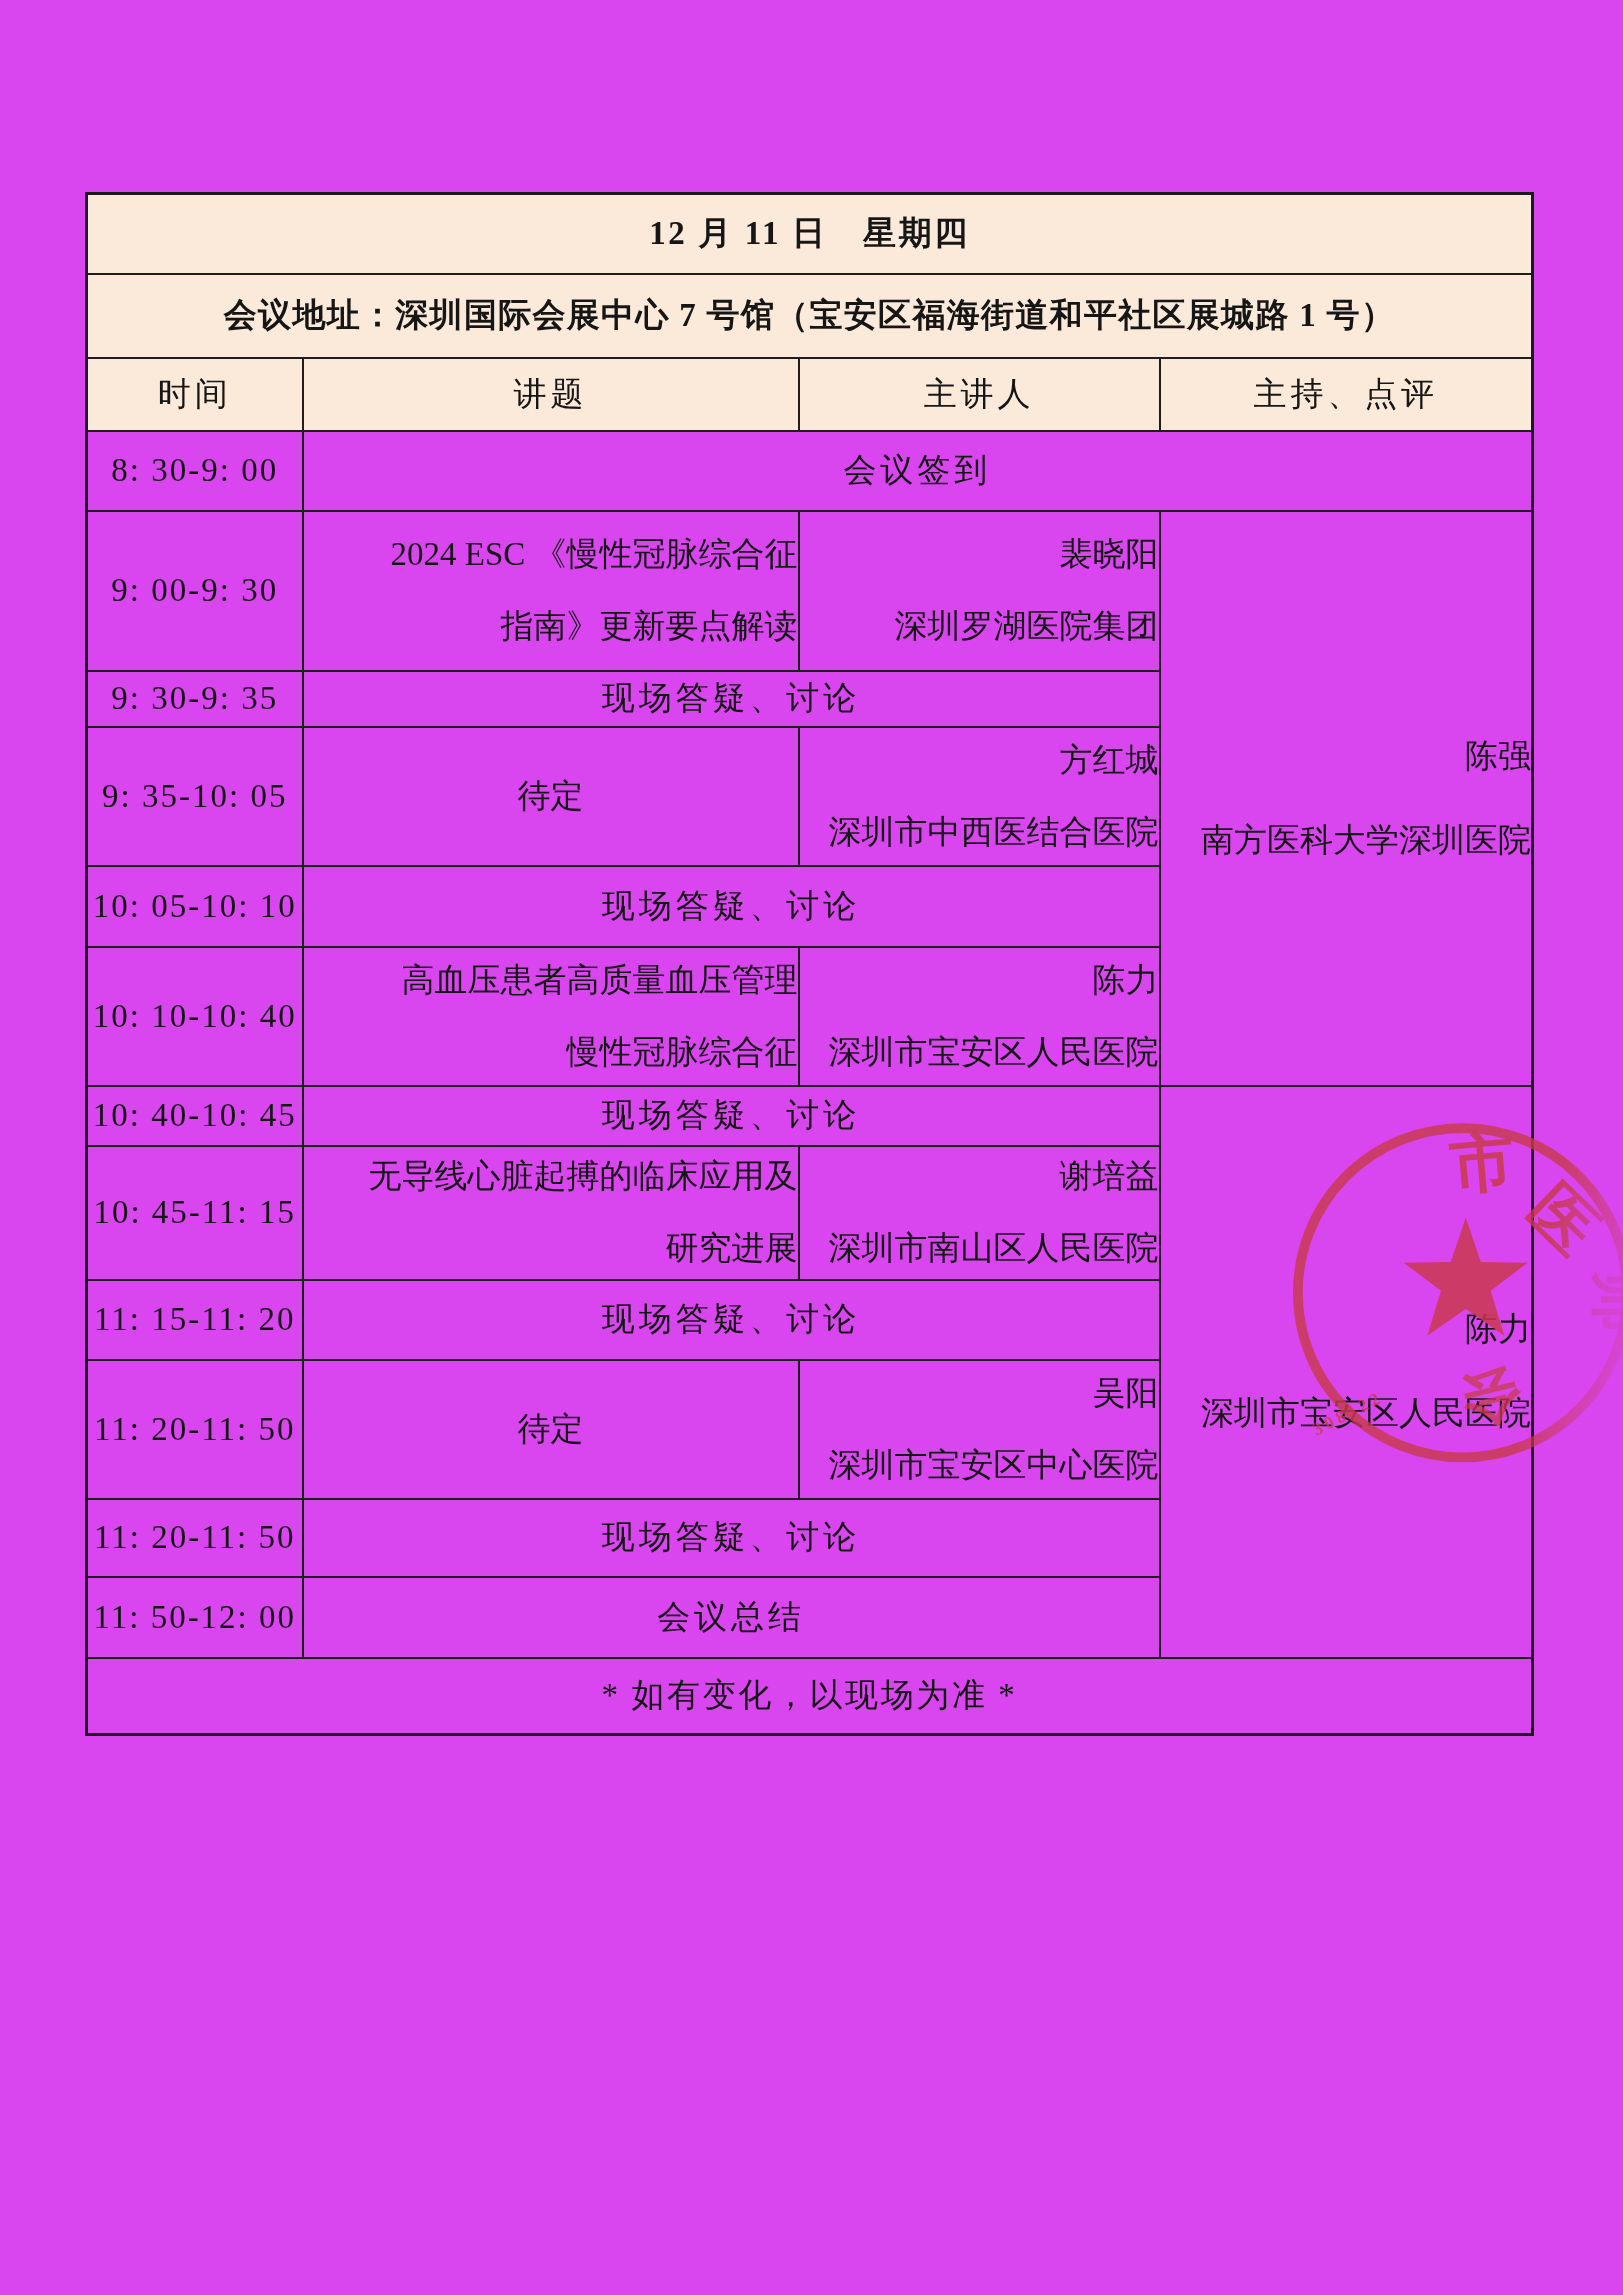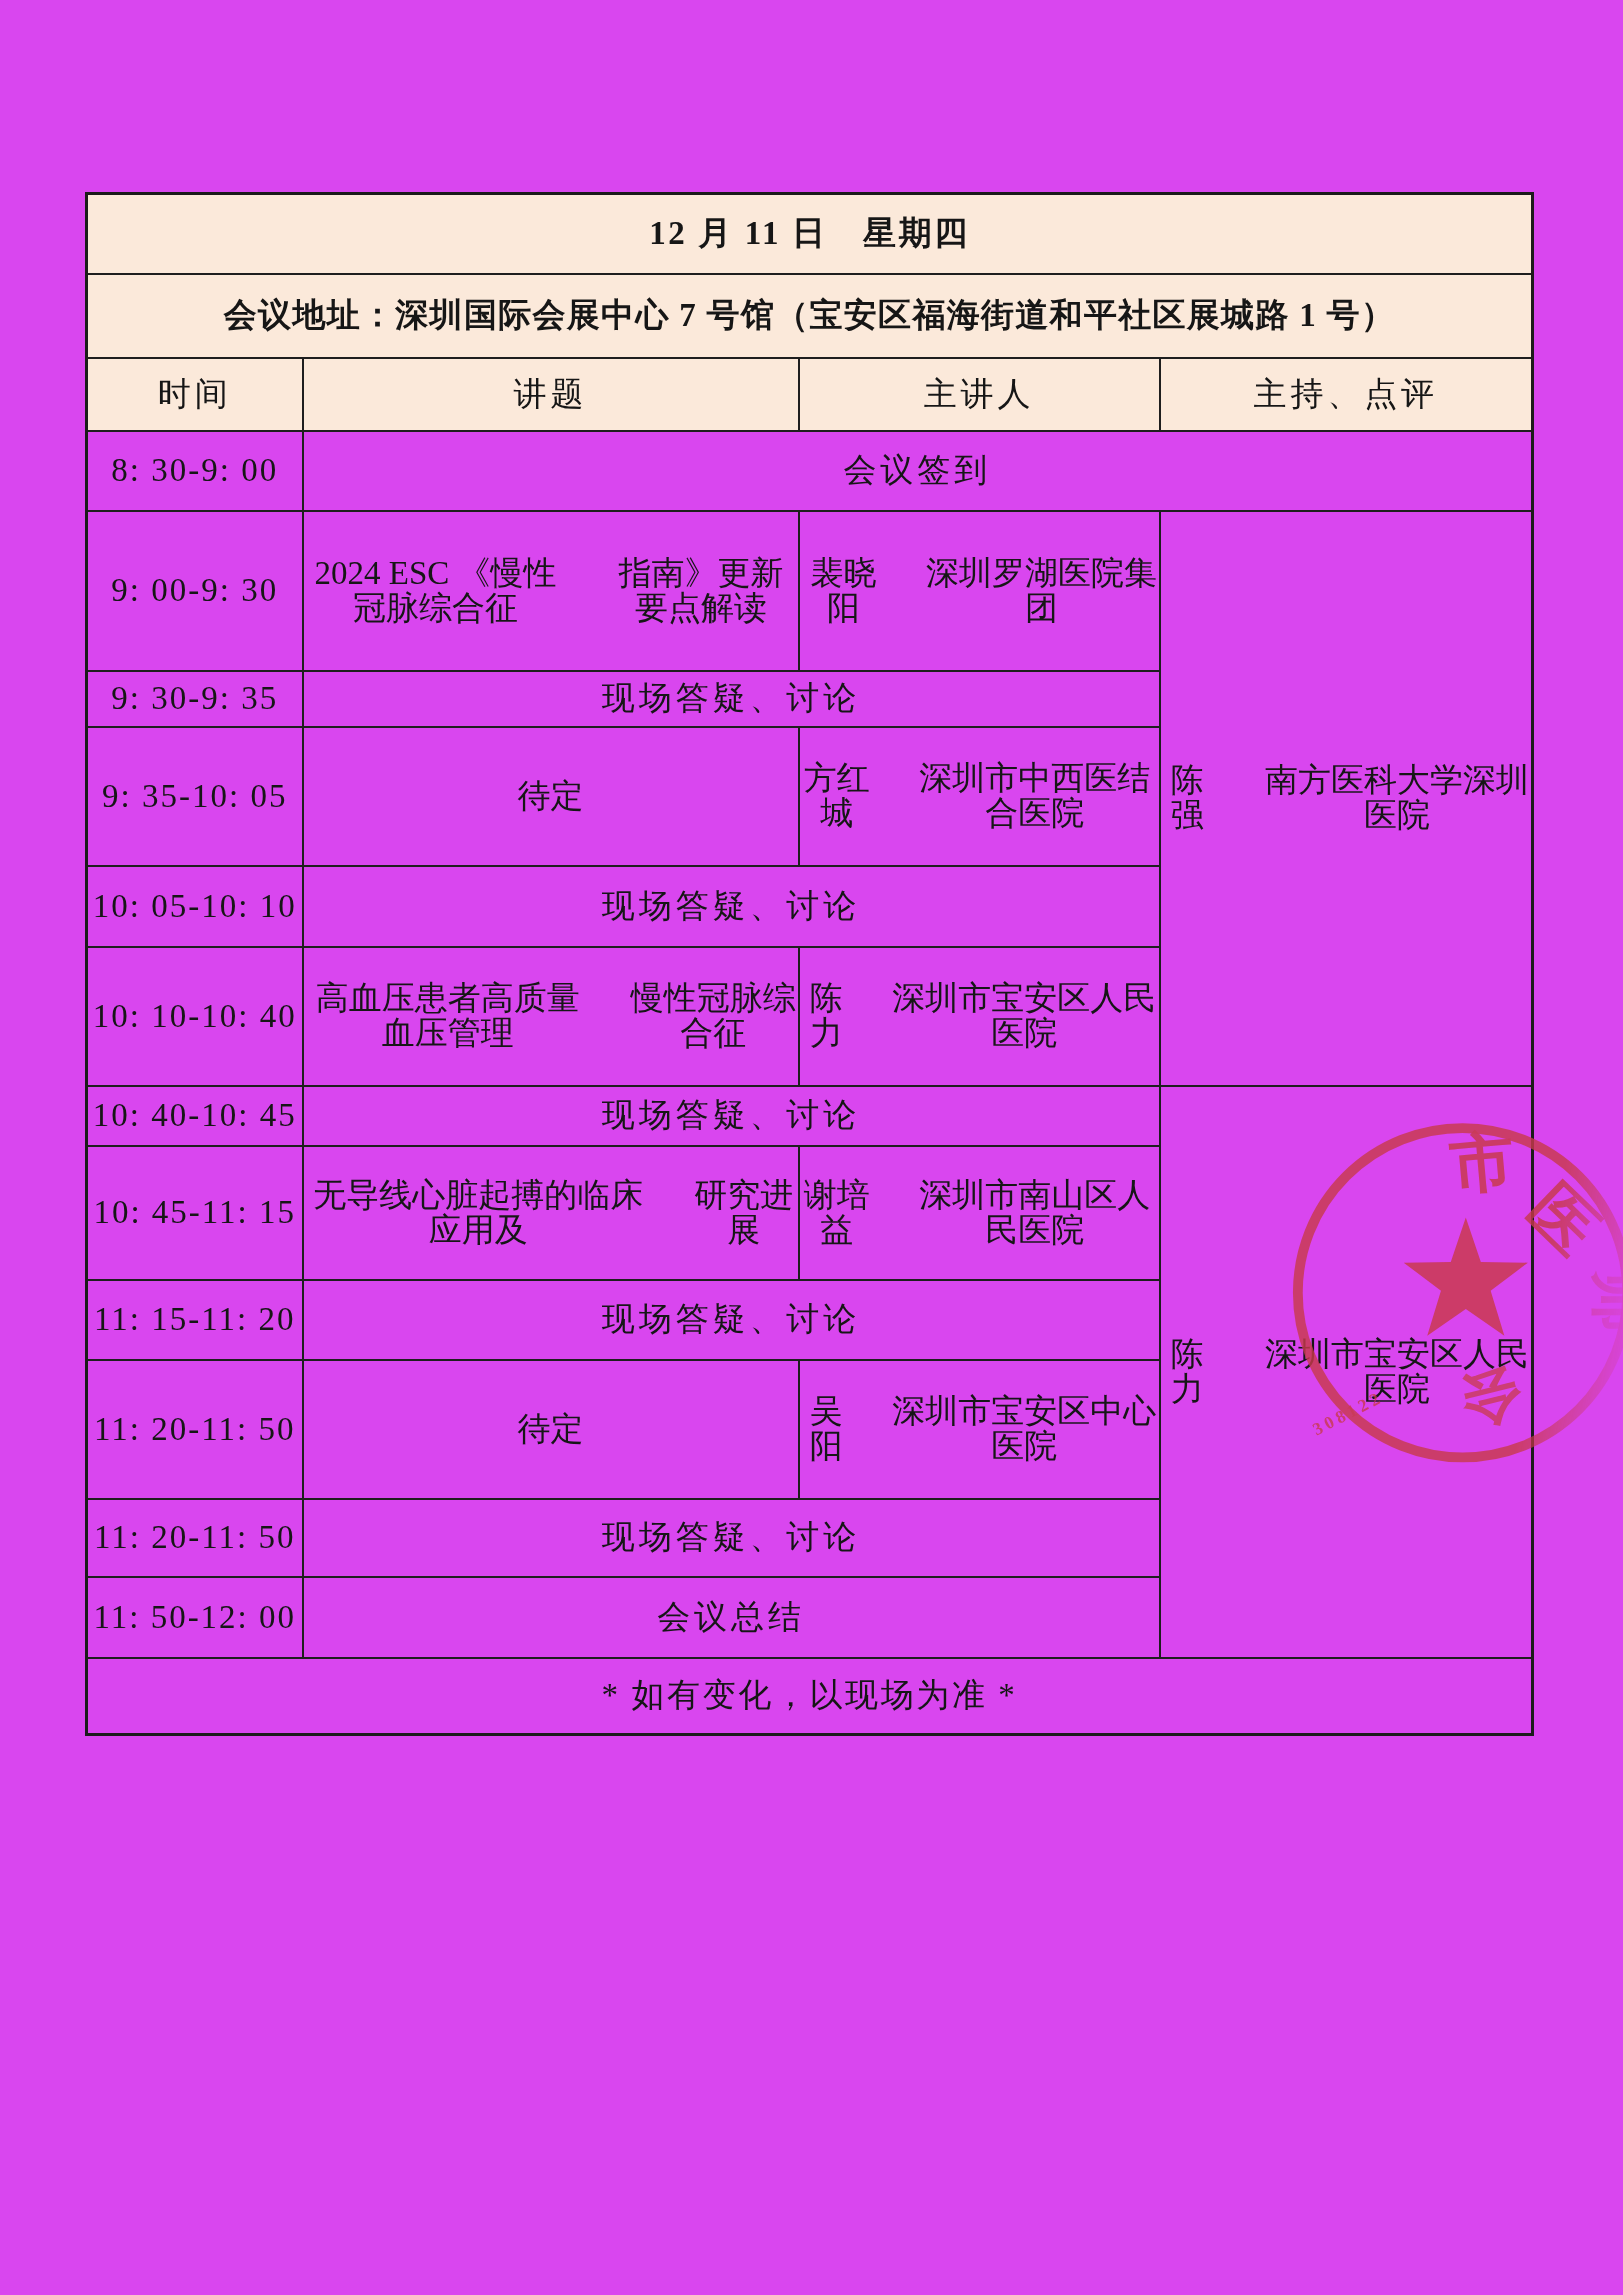--- a/index.html
+++ b/index.html
@@ -24,21 +24,21 @@
     padding:0;font-size:33px;color:#161616;
     overflow:hidden;
   }
   tr.band td{background:#fbe9da;}
   td.title-cell{font-size:39px;font-weight:bold;letter-spacing:2.6px;}
   td.addr-cell{font-size:38px;font-weight:bold;letter-spacing:1.3px;margin-left:43px;}
   td.colhead{font-size:35px;font-weight:normal;letter-spacing:3.9px;}
   td.time-cell{font-size:31px;letter-spacing:2px;white-space:nowrap;}
   td.merged-cell{font-size:33px;letter-spacing:3.9px;}
   td.topic-cell,td.speaker-cell{font-size:33px;}
-  .stack{display:flex;flex-direction:row;justify-content:center;align-items:flex-end;gap:37px;}
+  .stack{display:flex;flex-direction:column;justify-content:center;align-items:flex-end;gap:37px;}
   .stack div{line-height:1.05;}
   td.host-cell{font-size:33px;}
   td.host-cell .stack{gap:49px;}
   td.footer-cell{font-size:34px;letter-spacing:2.6px;}
   
   .stamp{
     position:absolute;left:1273px;top:1106px;width:366px;height:380px;
     pointer-events:none;
     -webkit-mask-image:linear-gradient(100deg,#000 70%,transparent 95%);
             mask-image:linear-gradient(100deg,#000 70%,transparent 95%);

